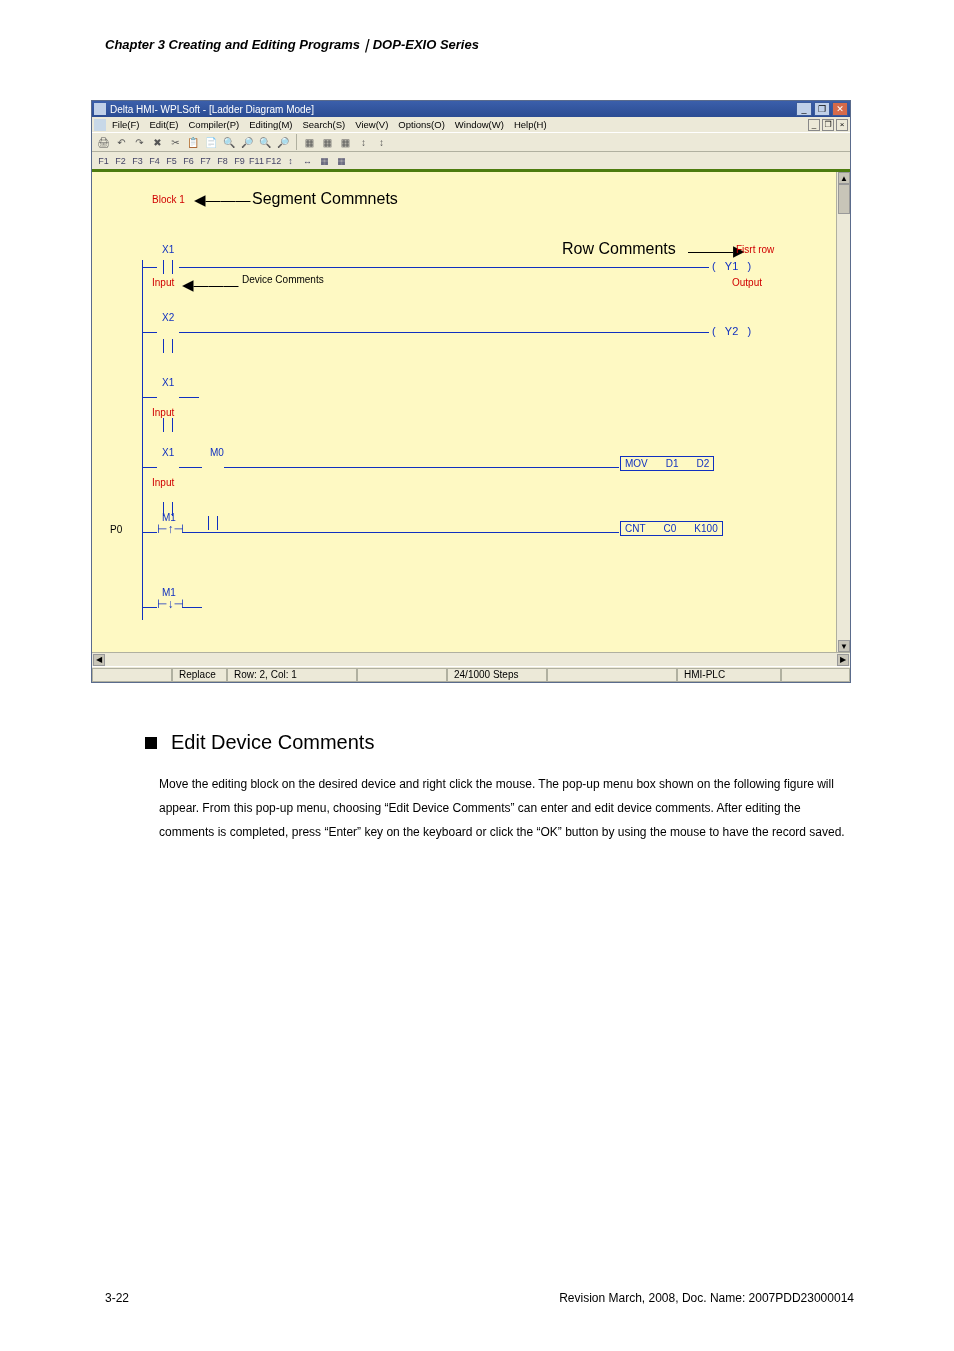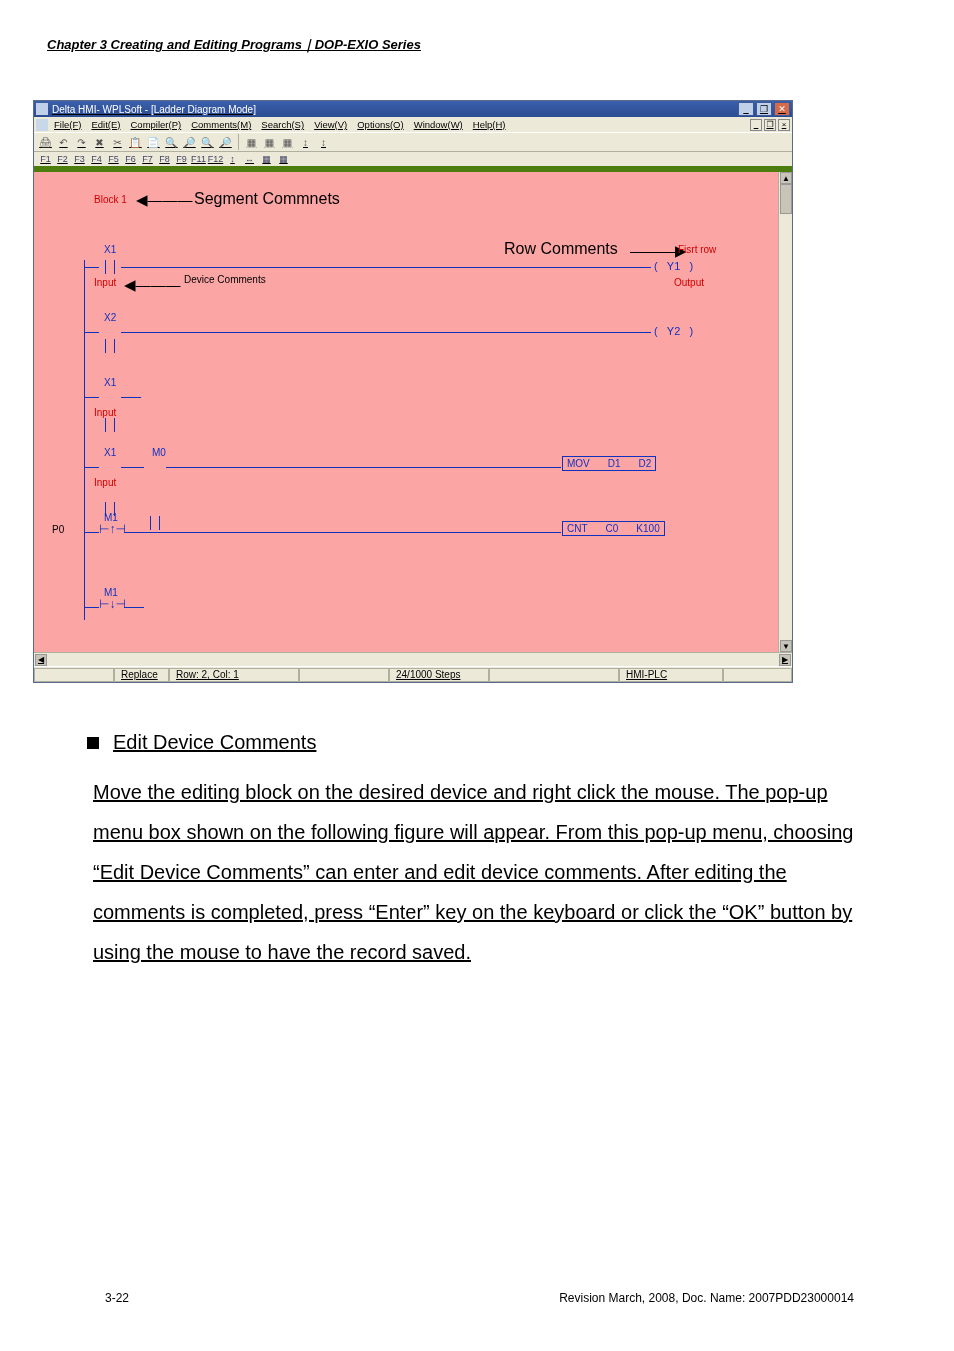--- a/index.html
+++ b/index.html
@@ -5,22 +5,21 @@
   * { box-sizing: border-box; margin: 0; padding: 0; }
   body {
     font-family: Arial, Helvetica, sans-serif;
     background: #fff;
     width: 954px;
     height: 1351px;
     position: relative;
     color: #000;
   }
   .page {
-    padding: 36px 95px 0 47px;
-    text-decoration: underline;
+    padding: 36px 95px 0 105px;
   }
   .chapter-title {
     font-style: italic;
     font-weight: bold;
     font-size: 13px;
     margin-bottom: 46px;
   }
   
   .appwin {
     width: 760px;
@@ -69,26 +68,26 @@
   }
   .tb, .tb2 { width:15px; height:15px; display:flex; align-items:center; justify-content:center; font-size:10px; color:#555;}
   .tb.sep { width:1px; height:16px; background:#b0b0a0; margin:0 2px;}
   .toolbar2 {
     background:#ece9d8;
     height:20px;
     display:flex;
     align-items:center;
     padding:0 4px;
     gap:2px;
-    border-bottom:6px solid #4d7c0f;
+    border-bottom:3px solid #4d7c0f;
   }
   .tb2 { font-size:9px; color:#446;}
   .canvas-wrap{ position:relative; display:flex; }
   .canvas {
-    background:#fca5a5;
+    background:#fef9c3;
     flex:1;
     height:480px;
     position:relative;
     overflow:hidden;
   }
   .vscroll{ width:14px; background:#ece9d8; border-left:1px solid #b0b0a0; position:relative;}
   .vscroll .thumb{ position:absolute; top:0; left:1px; width:12px; height:30px; background:#c8c5b8; border:1px solid #999;}
   .vscroll .arrow{ position:absolute; left:1px; width:12px;height:12px; background:#c8c5b8; border:1px solid #999; display:flex;align-items:center;justify-content:center;font-size:8px;}
   .hscroll{ height:14px; background:#ece9d8; border-top:1px solid #b0b0a0; display:flex; align-items:center;}
   .hscroll .harrow{ width:12px;height:12px;background:#c8c5b8;border:1px solid #999;display:flex;align-items:center;justify-content:center;font-size:8px;margin:0 1px;}
@@ -118,21 +117,21 @@
   .coil{ color:#1030c0; font-size:11px;}
   .box{ border:1px solid #1030c0; color:#1030c0; font-size:10px; padding:1px 4px; display:flex; gap:18px;}
   .annot{ position:absolute; font-size:15px; color:#000; }
   .small{ font-size:10px;}
 
   
   .section { margin-top: 48px; margin-left: 40px; }
   .bullet-line{ display:flex; align-items:center; gap:14px; margin-bottom:18px;}
   .square-bullet{ width:12px; height:12px; background:#000;}
   .bullet-text{ font-size:20px;}
-  .para{ font-size:20px; line-height:2.0; margin-left:6px; }
+  .para{ font-size:12px; line-height:2.0; margin-left:14px; }
   .footer{
     position:absolute;
     bottom:46px;
     left:105px;
     right:100px;
     display:flex;
     justify-content:space-between;
     font-size:12px;
   }
 </style>
@@ -151,21 +150,21 @@
       <div class="tbtn">_</div>
       <div class="tbtn">❐</div>
       <div class="tbtn close">✕</div>
     </div>
 
     <div class="menubar">
       <div class="micon"></div>
       <span>File(F)</span>
       <span>Edit(E)</span>
       <span>Compiler(P)</span>
-      <span>Comments(M)</span>
+      <span>Editing(M)</span>
       <span>Search(S)</span>
       <span>View(V)</span>
       <span>Options(O)</span>
       <span>Window(W)</span>
       <span>Help(H)</span>
       <div class="mdi-btns">
         <div>_</div>
         <div>❐</div>
         <div>×</div>
       </div>

